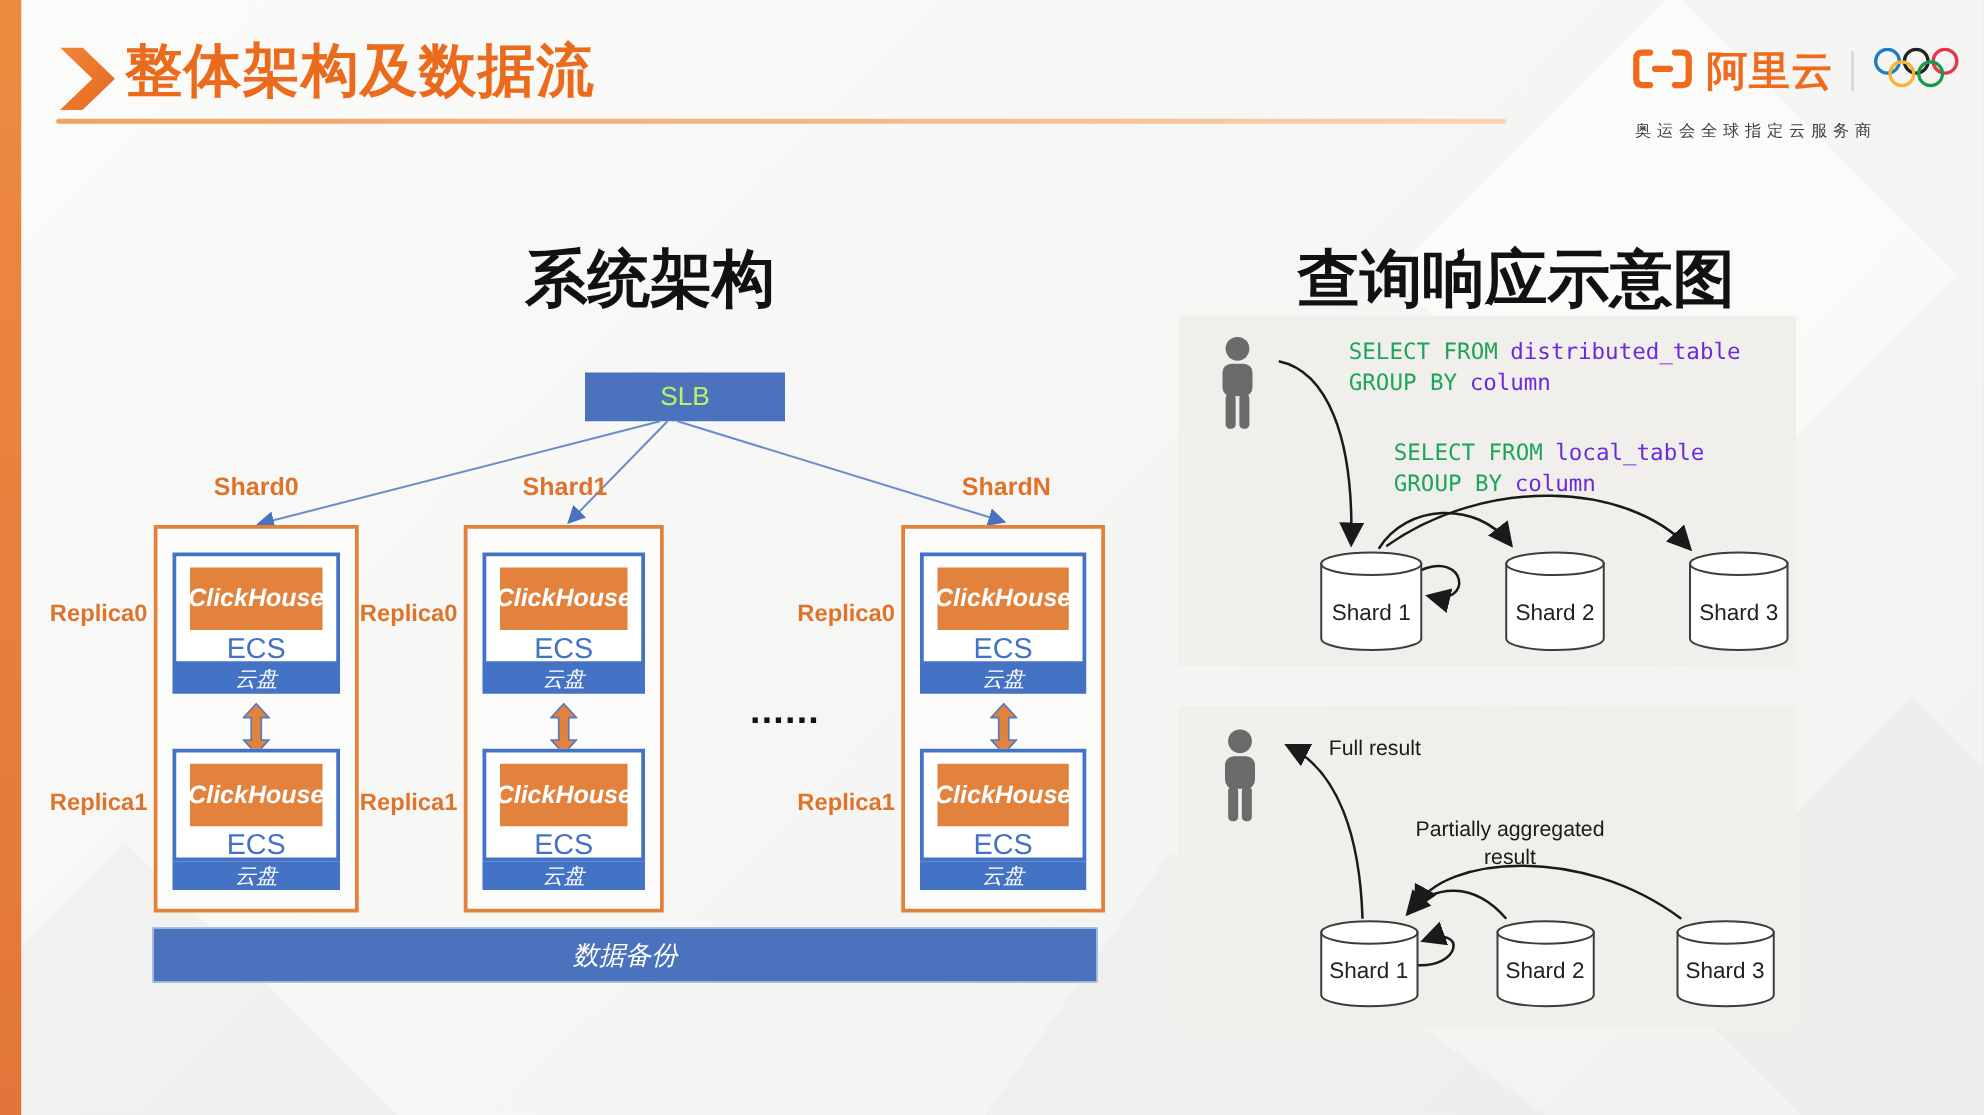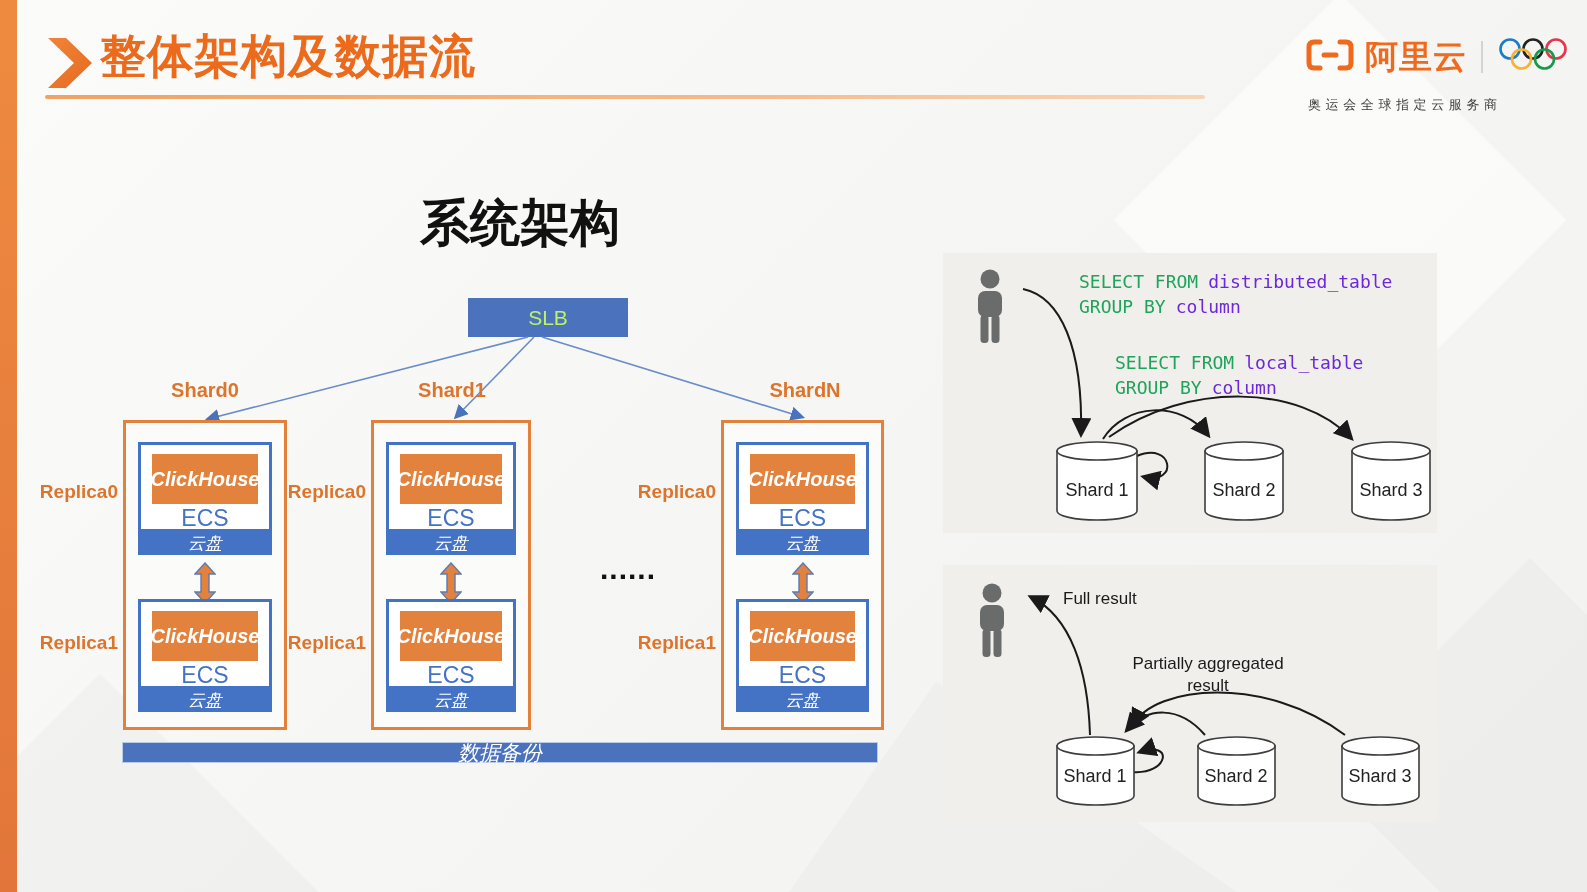--- a/index.html
+++ b/index.html
@@ -40,21 +40,21 @@
   .shard-box{top:420px;height:310px;border:3px solid #e2813b;background:#fbfbfa;box-sizing:border-box;padding-left:24px;}
   .replica-unit{position:absolute;left:12px;right:12px;}
   .host-box{border:3px solid #4472c4;background:#fff;box-sizing:border-box;height:90px;}
   .engine-box{margin:9px 11px 0 11px;height:50px;background:#e2823d;color:#fff;
     display:flex;align-items:center;justify-content:center;font-size:20px;font-style:italic;font-weight:600;}
   .host-label{text-align:center;font-size:23px;color:#4472c4;line-height:26px;margin-top:1px;}
   .disk-bar{height:23px;background:#4472c4;color:#fff;font-size:17px;font-style:italic;
     display:flex;align-items:center;justify-content:center;}
   .sync-arrow{position:absolute;left:50%;transform:translateX(-50%);top:139px;}
   .replica-label{width:100px;text-align:right;font-size:19px;font-weight:bold;color:#de742b;}
-  .backup-bar{left:122px;top:742px;width:756px;height:21px;background:#4a72bd;border:1px solid #b9cbe8;
+  .backup-bar{left:122px;top:742px;width:756px;height:44px;background:#4a72bd;border:1px solid #b9cbe8;
     color:#fff;font-size:21px;font-style:italic;display:flex;align-items:center;justify-content:center;box-sizing:border-box;}
   .ellipsis{left:586px;top:552px;width:84px;text-align:center;font-size:30px;font-weight:900;letter-spacing:1px;color:#111;}
 
   
   .panel{background:#f0efec;}
   .panel-top{left:943px;top:253px;width:494px;height:280px;}
   .panel-bottom{left:943px;top:565px;width:494px;height:257px;}
   .panel .abs{position:absolute;}
   .code{font-family:"DejaVu Sans Mono","Liberation Mono",monospace;font-size:18px;line-height:25px;white-space:nowrap;}
   .kw{color:#1fa45b;margin-right:10px;}
@@ -109,20 +109,21 @@
           <circle cx="59" cy="11" r="9.5" stroke="#e8334a"></circle>
           <circle cx="24.5" cy="21" r="9.5" stroke="#f8b334"></circle>
           <circle cx="47.5" cy="21" r="9.5" stroke="#169b4c"></circle>
         </g>
       </svg>
     </span>
   </div>
   <div class="z logo-tagline">奥运会全球指定云服务商</div>
 
   <div class="z section-title sec-left">系统架构</div>
+  <div class="z section-title sec-right">查询响应示意图</div>
 
   <div class="z slb-box">SLB</div>
 
   <svg class="z connectors" width="1000" height="892" viewBox="0 0 1000 892">
     <defs>
       <marker id="ab" markerWidth="9" markerHeight="9" refX="7" refY="4.5" orient="auto">
         <path d="M0,0 L9,4.5 L0,9 Z" fill="#4a72bd"></path>
       </marker>
     </defs>
     <g stroke="#6a8cc9" stroke-width="1.6" fill="none">

